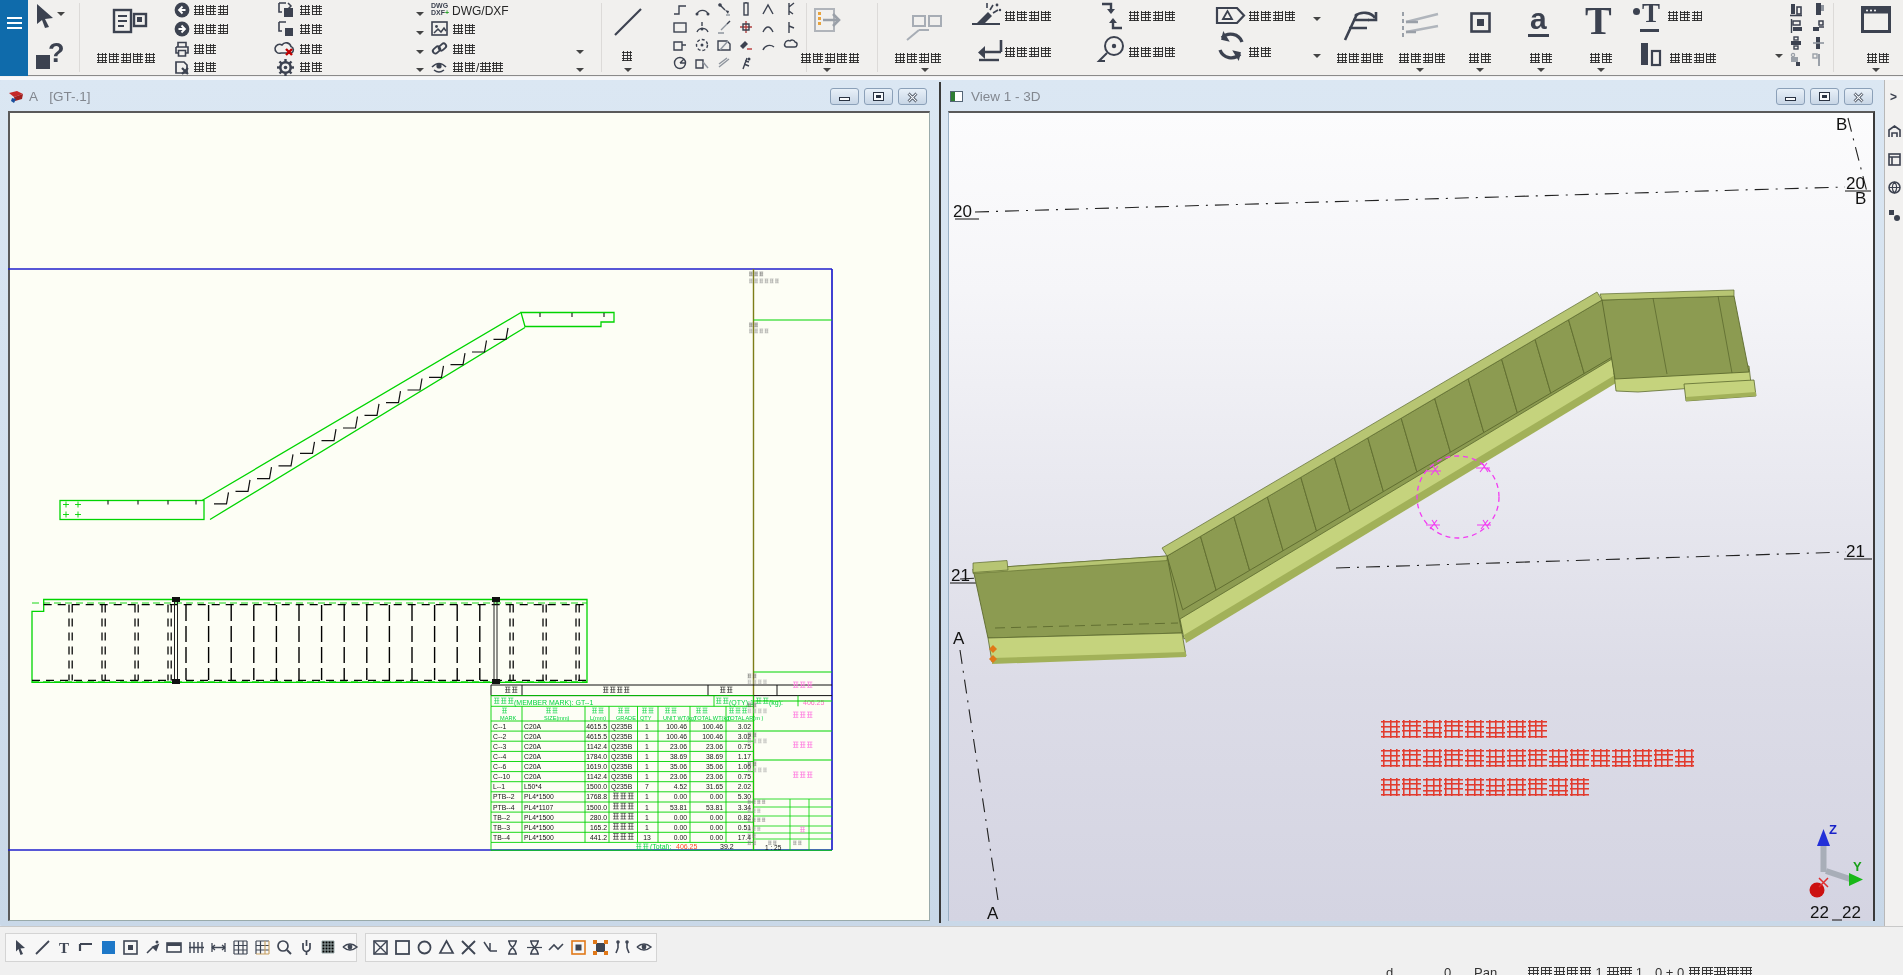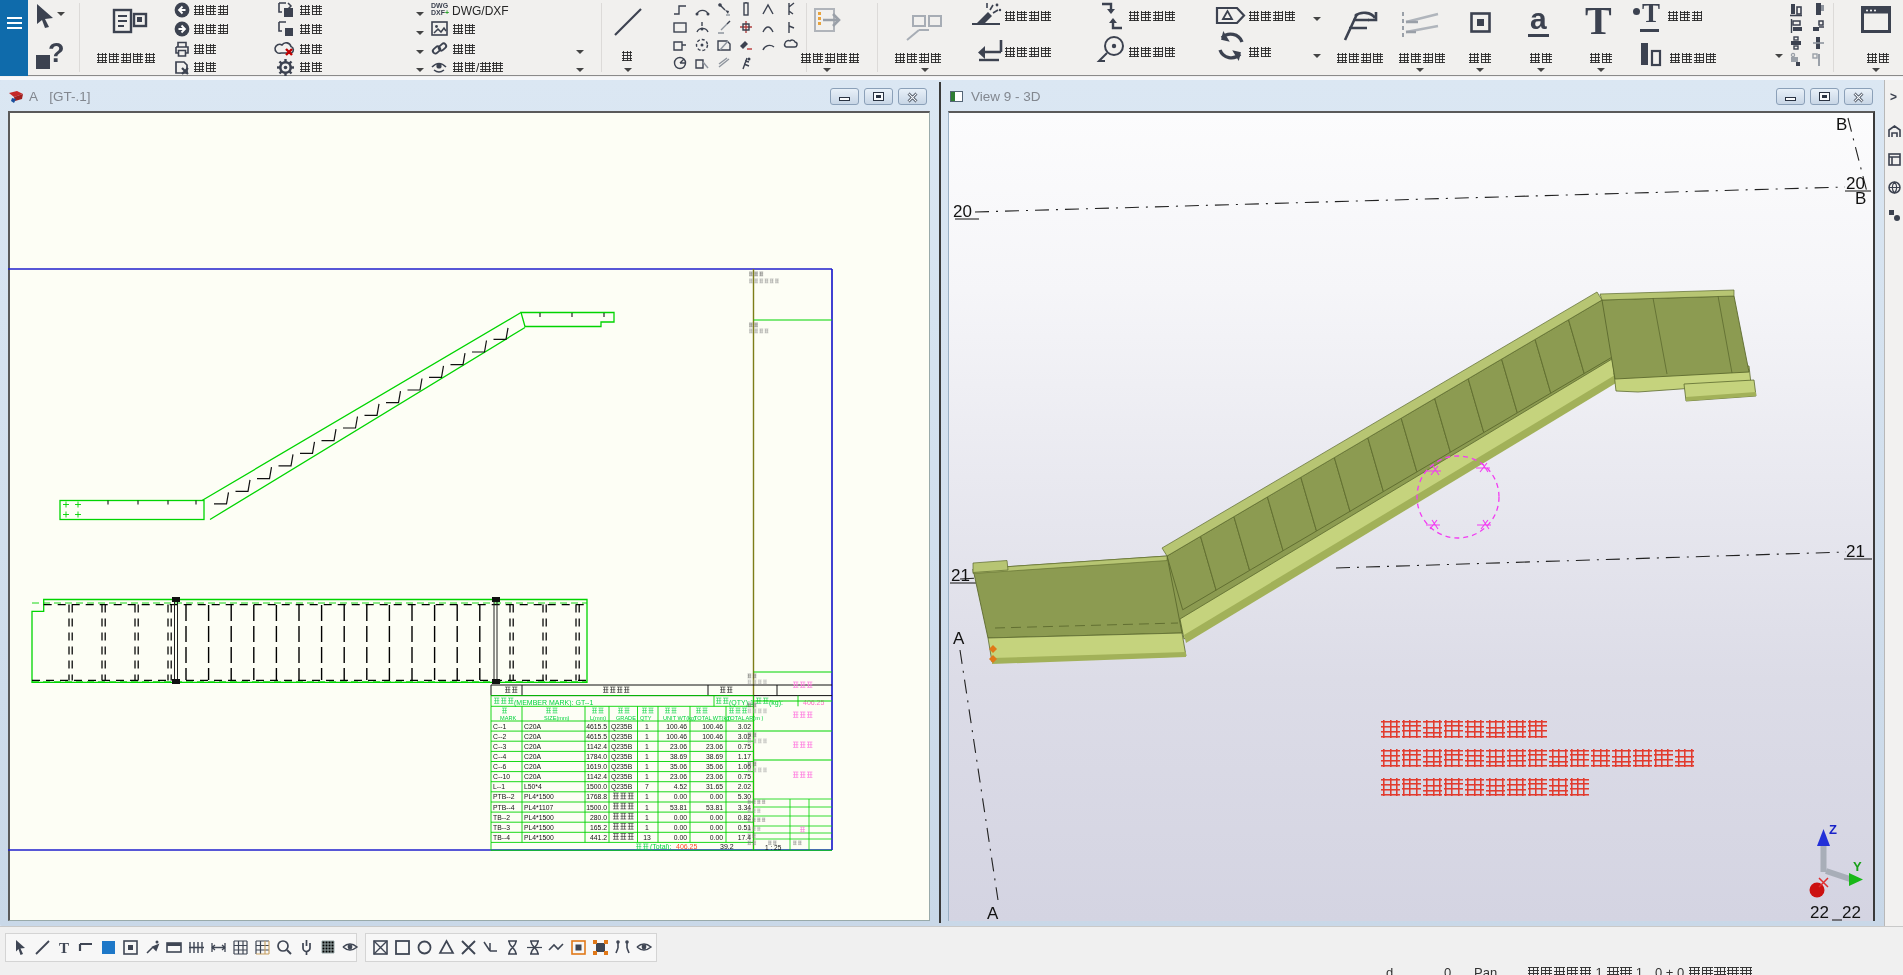--- a/index.html
+++ b/index.html
@@ -642,21 +642,21 @@
     <path d="M765 730 h3.6 M765 731.8 h3.6 M765 733.6 h3.6 M766.0 730 v3.6 M767.6 730 v3.6" stroke="#777" stroke-width="0.4" fill="none"></path>
     <path d="M785 730 h3.6 M785 731.8 h3.6 M785 733.6 h3.6 M786.0 730 v3.6 M787.6 730 v3.6" stroke="#777" stroke-width="0.4" fill="none"></path>
     <path d="M790 730 h3.6 M790 731.8 h3.6 M790 733.6 h3.6 M791.0 730 v3.6 M792.6 730 v3.6" stroke="#777" stroke-width="0.4" fill="none"></path>
     <text x="757" y="738.5" font-size="6.5" fill="#111">1 : 25</text>
   </svg>
 <div class="abs" style="left:939px;top:82px;width:2px;height:841px;background:#3a3a3a"></div>
 <div class="abs" style="left:941px;top:80px;width:943px;height:846px;background:linear-gradient(#dbe7f3,#c9d8e8)">
 <div class="abs" style="left:9px;top:11px;width:13px;height:11px;background:#fff;border:1px solid #567;">
       <div style="width:4px;height:9px;background:#2e7d32;margin:0"></div>
     </div>
-<div class="abs" style="left:30px;top:9px;font-size:13.5px;color:#82878f">View 9 - 3D</div>
+<div class="abs" style="left:30px;top:9px;font-size:13.5px;color:#82878f">View 1 - 3D</div>
 </div>
 <div class="abs" style="left:1776px;top:88px;width:29px;height:17px;background:linear-gradient(#e8f0f8,#c8d6e6);border:1px solid #8ba0b8;border-radius:3px;text-align:center">
     <div style="width:11px;height:4px;background:#f8fafc;border:1px solid #2a3342;margin:8px auto 0"></div>
   </div>
 <div class="abs" style="left:1810px;top:88px;width:29px;height:17px;background:linear-gradient(#e8f0f8,#c8d6e6);border:1px solid #8ba0b8;border-radius:3px;text-align:center">
     <div style="width:11px;height:9px;background:#f8fafc;border:1px solid #2a3342;margin:3px auto 0">
       <div style="width:5px;height:3px;background:#2a3342;margin:2px auto 0"></div>
     </div>
   </div>
 <div class="abs" style="left:1844px;top:88px;width:29px;height:17px;background:linear-gradient(#e8f0f8,#c8d6e6);border:1px solid #8ba0b8;border-radius:3px;text-align:center">

